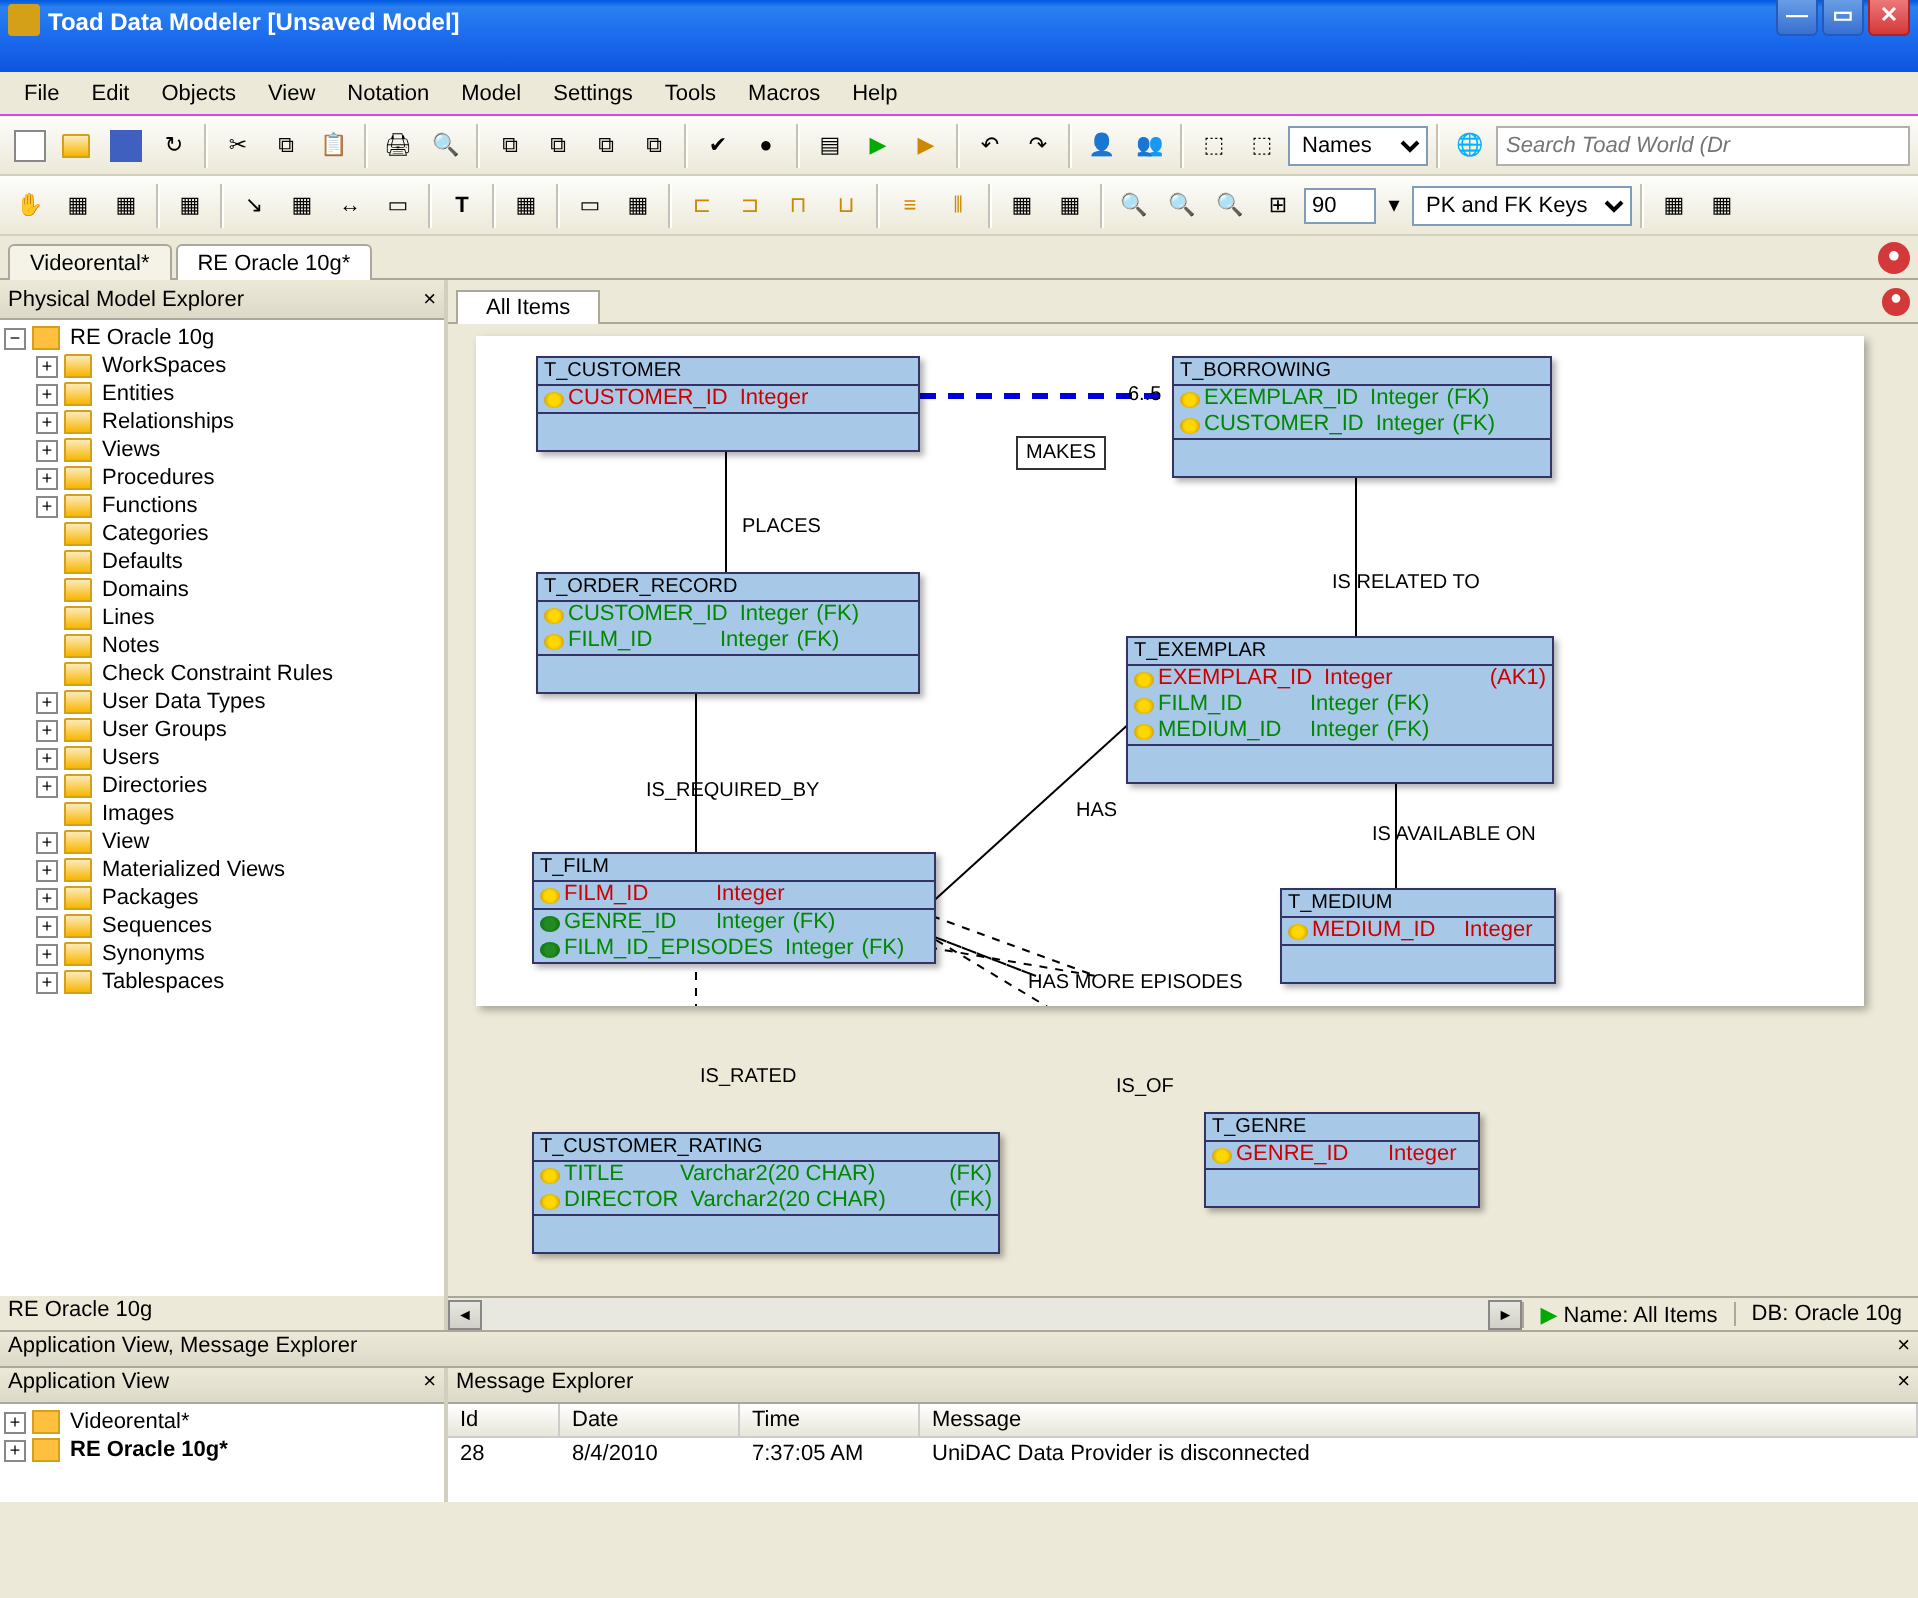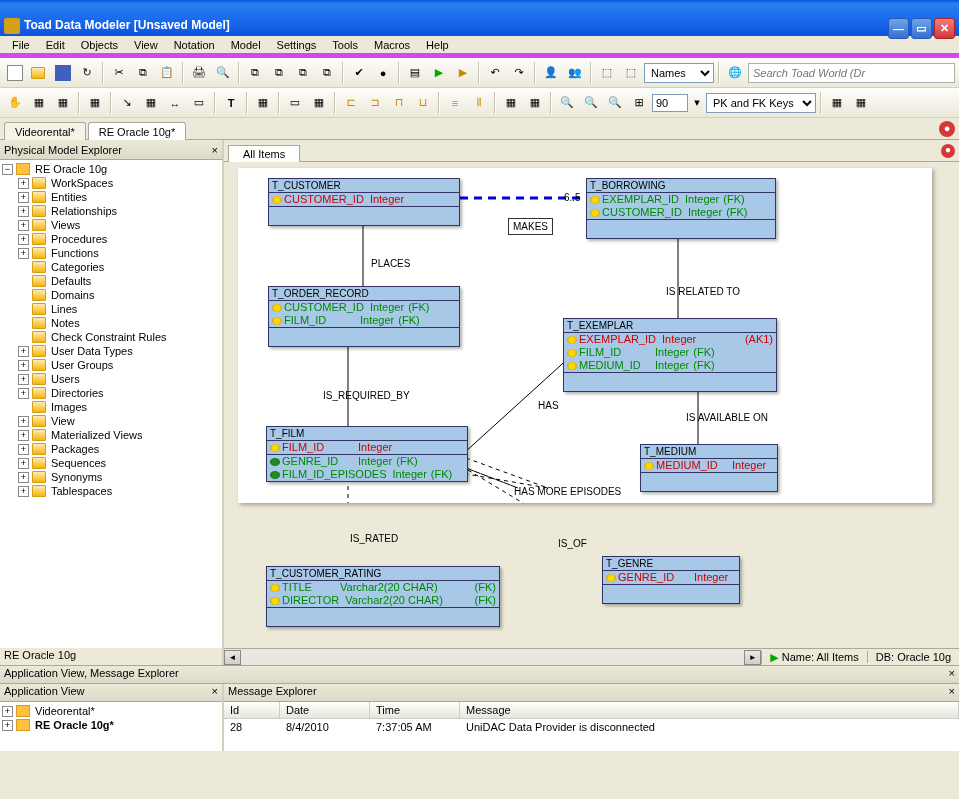--- a/index.html
+++ b/index.html
@@ -1,25 +1,25 @@
 <!DOCTYPE html>
 <html><head>
 <meta charset="utf-8">
 <style>
 * { margin: 0; padding: 0; box-sizing: border-box; font-family: Tahoma, sans-serif; font-size: 11px; }
 body { background: #ece9d8; width: 959px; height: 799px; overflow: hidden; position: relative; }
 
-.titlebar { height: 30px; background: linear-gradient(to bottom, #0058e0, #2a80ee 10%, #1c6cee 50%, #0d53de); display: flex; align-items: flex-start; padding: 18px 4px; }
+.titlebar { height: 30px; background: linear-gradient(to bottom, #0058e0, #2a80ee 10%, #1c6cee 50%, #0d53de); display: flex; align-items: flex-end; padding: 18px 4px; }
 .titlebar-icon { width: 16px; height: 16px; background: #d4a017; border-radius: 2px; margin-right: 4px; }
 .titlebar-text { color: white; font-weight: bold; flex: 1; font-size: 12px; }
 .window-buttons { display: flex; gap: 2px; }
 .window-btn { width: 21px; height: 21px; background: linear-gradient(to bottom, #6fa3e8, #3670d0); border: 1px solid #2858b8; border-radius: 3px; display: flex; align-items: center; justify-content: center; color: white; font-weight: bold; cursor: pointer; }
 .window-btn.close { background: linear-gradient(to bottom, #f08080, #d43838); border-color: #b02020; }
 
-.menubar { height: 22px; background: #ece9d8; display: flex; align-items: center; padding: 0 4px; border-bottom: 5px solid #d946ef; }
+.menubar { height: 22px; background: #ece9d8; display: flex; align-items: center; padding: 0 4px; border-bottom: 1px solid #d946ef; }
 .menu-item { padding: 2px 8px; cursor: pointer; }
 
 .toolbar { height: 30px; background: linear-gradient(to bottom, #fdfdfb, #ece9d8); display: flex; align-items: center; padding: 2px 4px; border-bottom: 1px solid #d1cfbe; gap: 2px; }
 .tb-btn { width: 22px; height: 22px; border: 1px solid transparent; display: flex; align-items: center; justify-content: center; cursor: pointer; }
 .tb-sep { width: 2px; height: 22px; border-left: 1px solid #c5c2b0; border-right: 1px solid #fff; margin: 0 2px; }
 .tb-select { height: 20px; border: 1px solid #7f9db9; background: white; padding: 0 2px; font-size: 11px; }
 .tb-input { height: 18px; border: 1px solid #7f9db9; padding: 0 3px; font-size: 11px; }
 .search-box { flex: 1; height: 20px; border: 1px solid #b0b0b0; background: white; color: #999; font-style: italic; padding: 0 4px; }
 
 .doctabs { height: 22px; background: #ece9d8; display: flex; align-items: flex-end; padding: 0 4px; border-bottom: 1px solid #aca899; }

